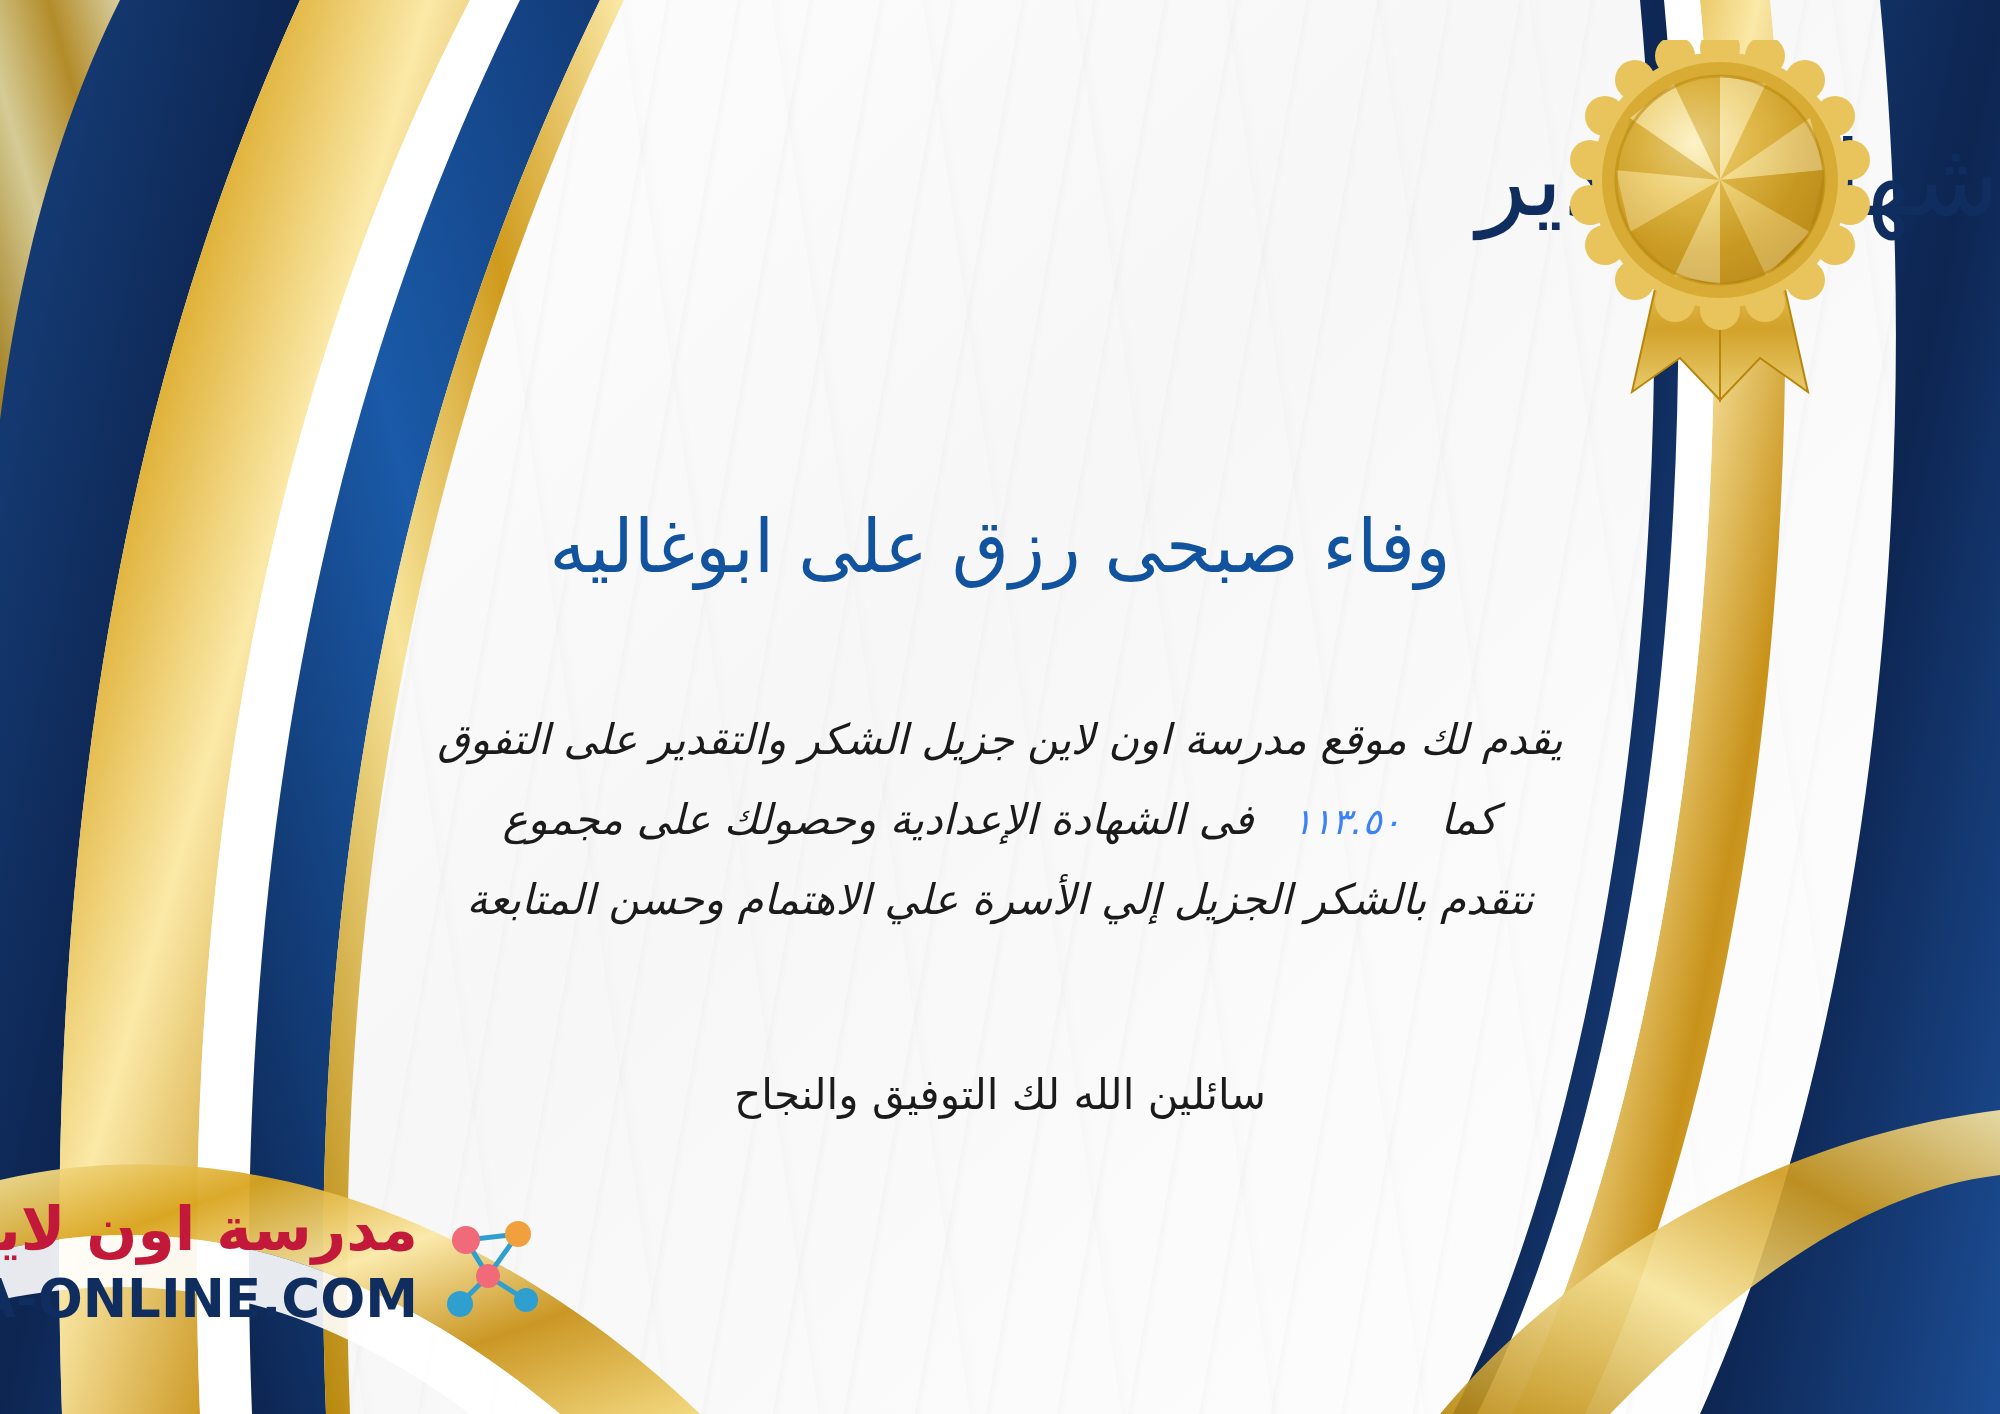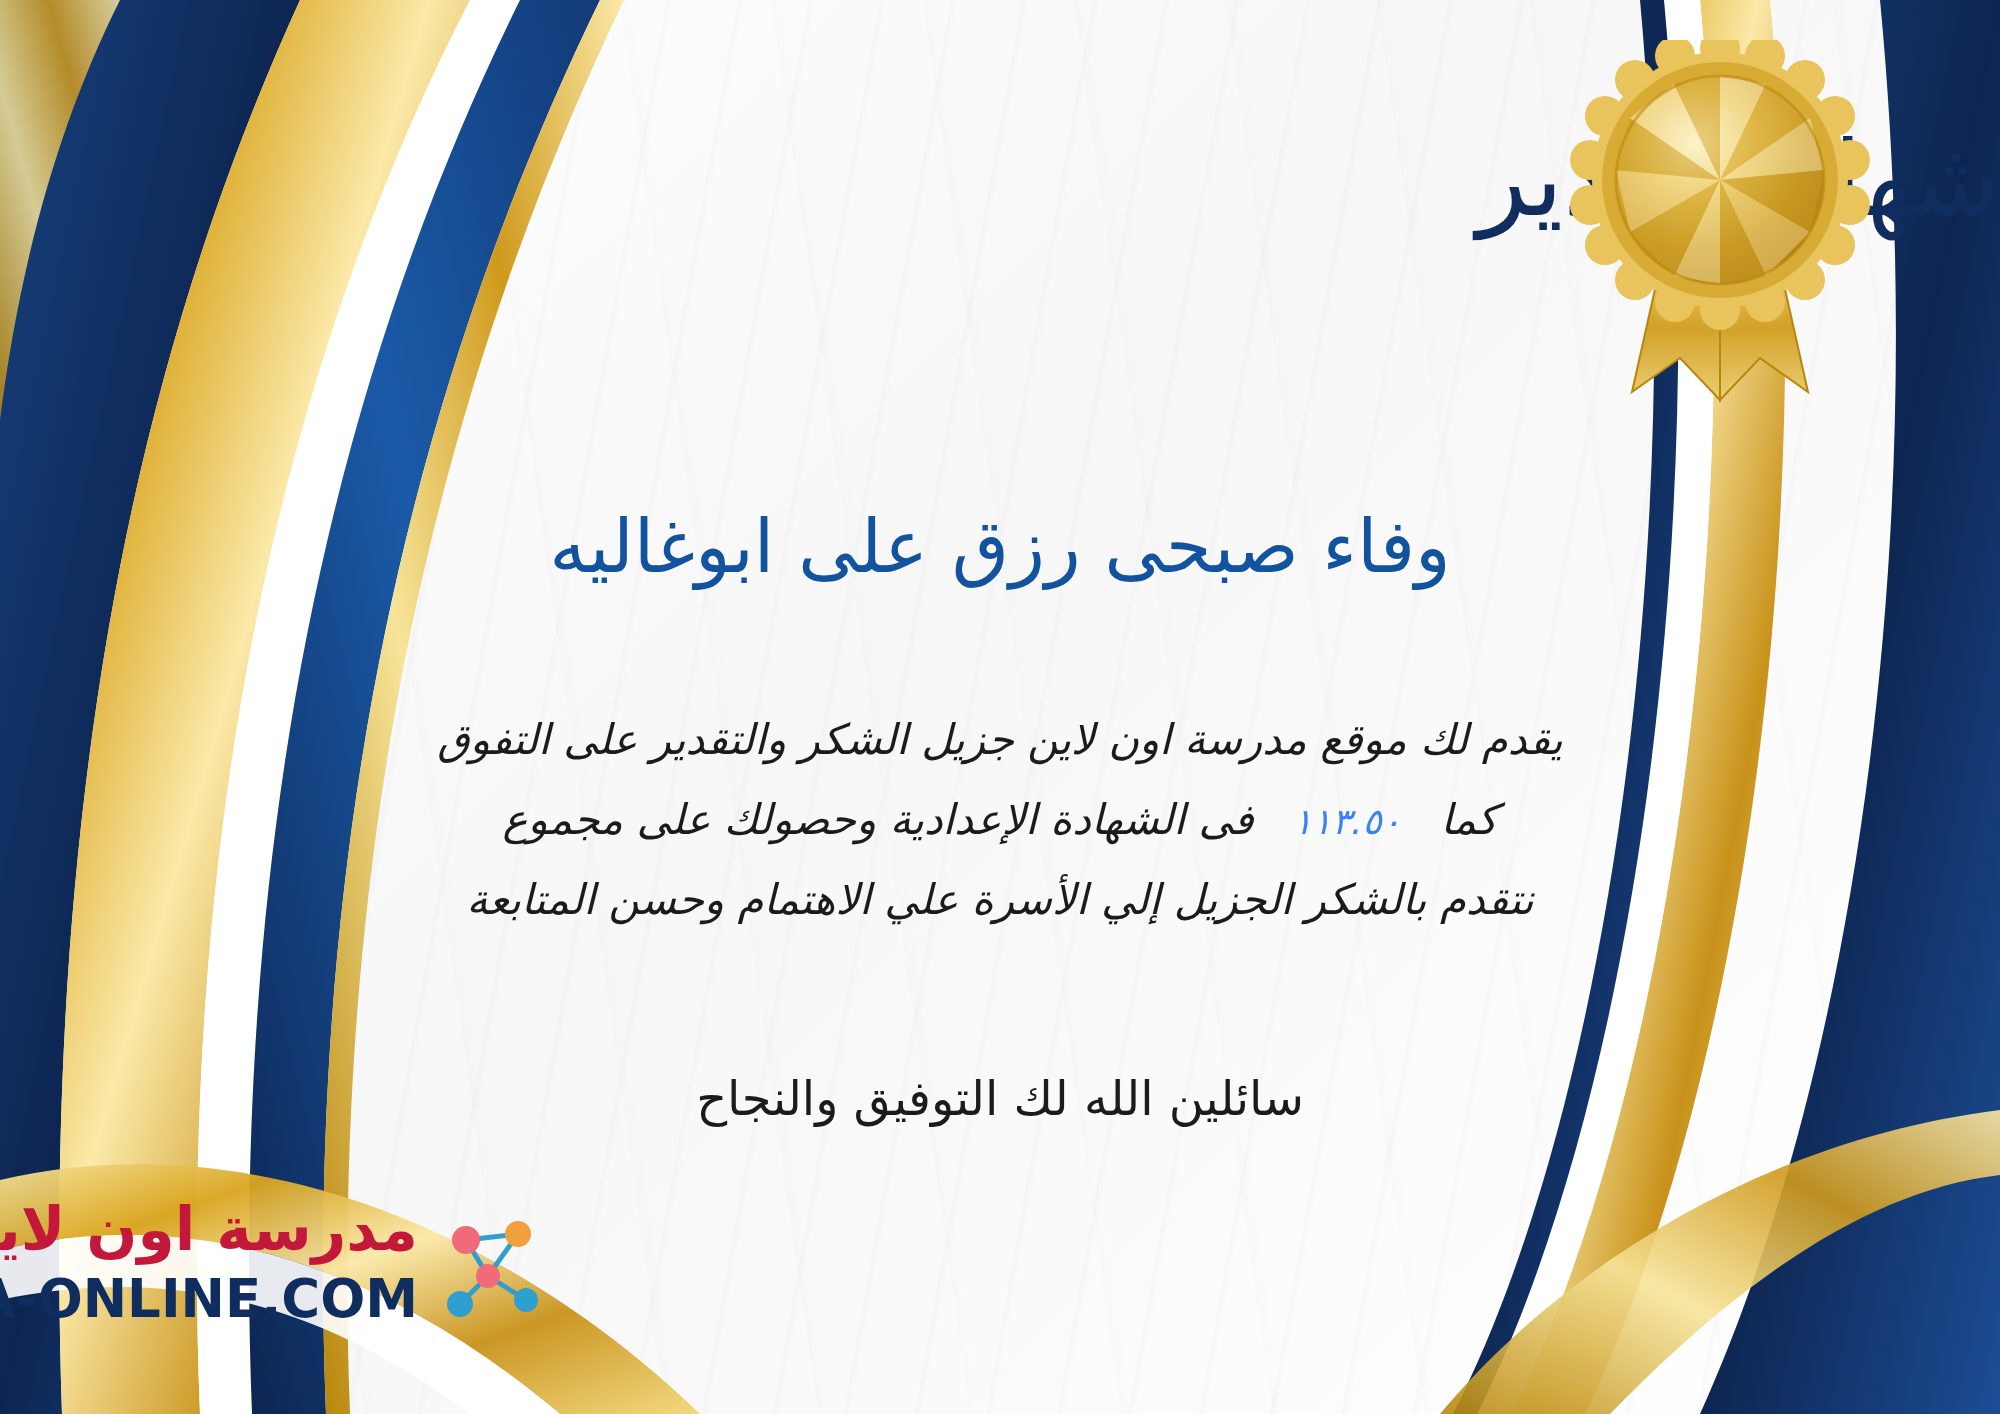--- a/index.html
+++ b/index.html
@@ -116,21 +116,21 @@
     padding: 0 26px;
     color: #3b82f6;
   }
 
   .wish {
     position: absolute;
     top: 1070px;
     left: 0;
     right: 0;
     text-align: center;
-    font-size: 48px;
+    font-size: 42px;
     color: #1b1b1b;
     direction: rtl;
   }
 
   
   .logo {
     position: absolute;
     left: 38px;
     bottom: 48px;
     width: 520px;

